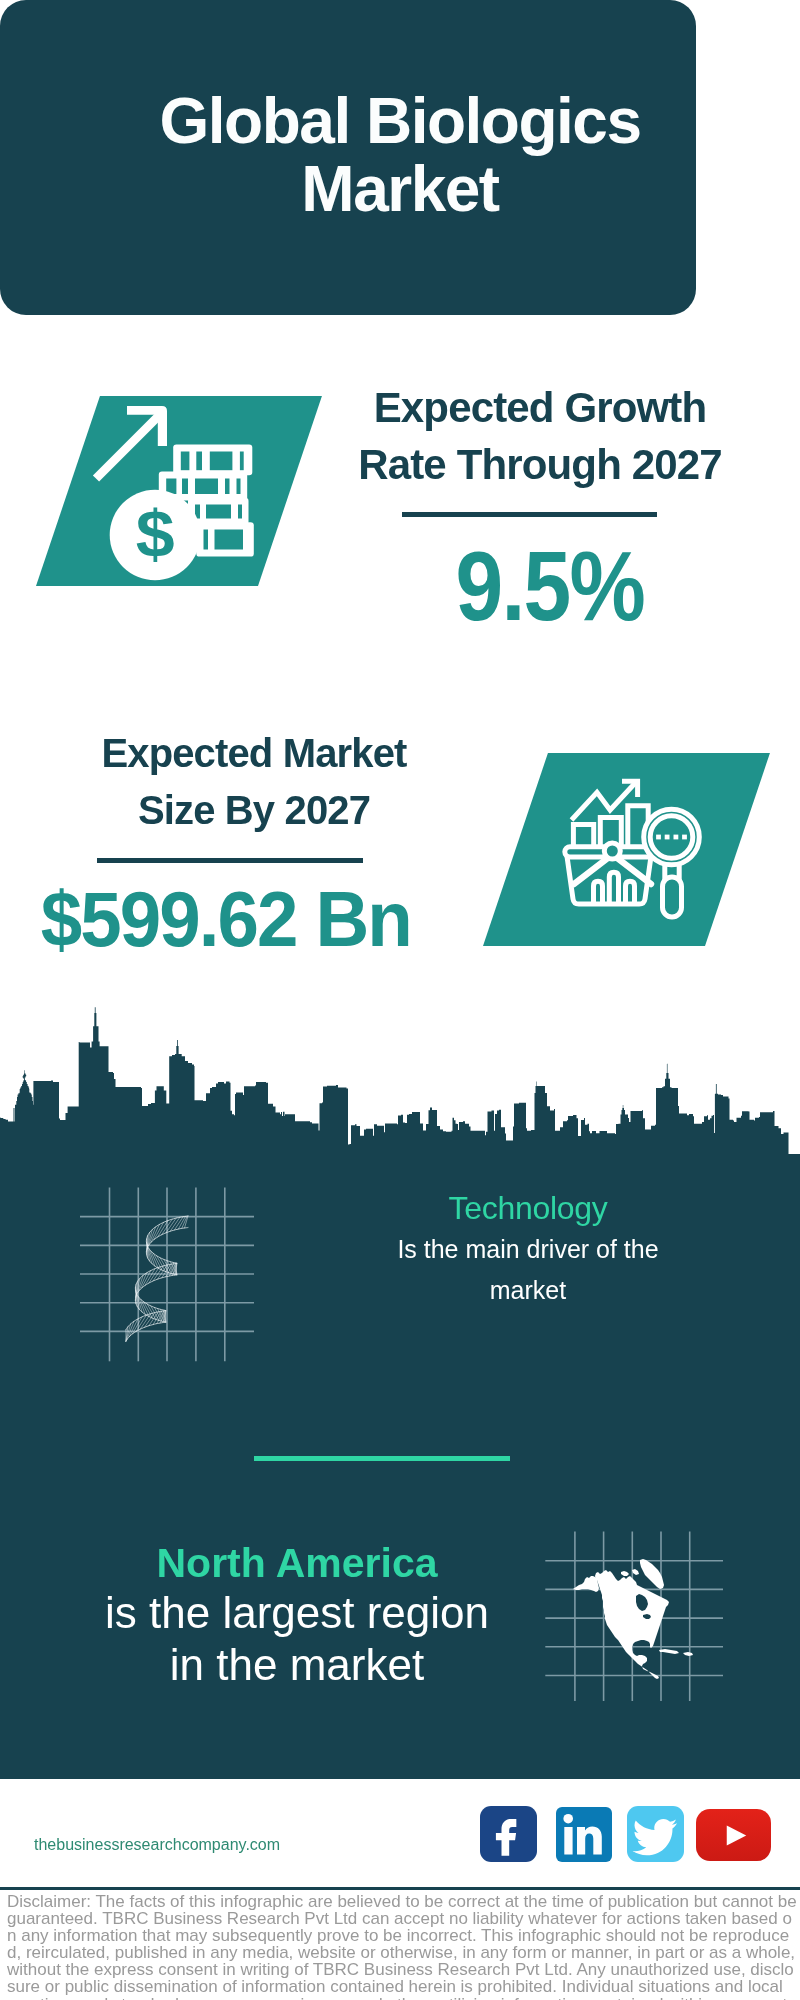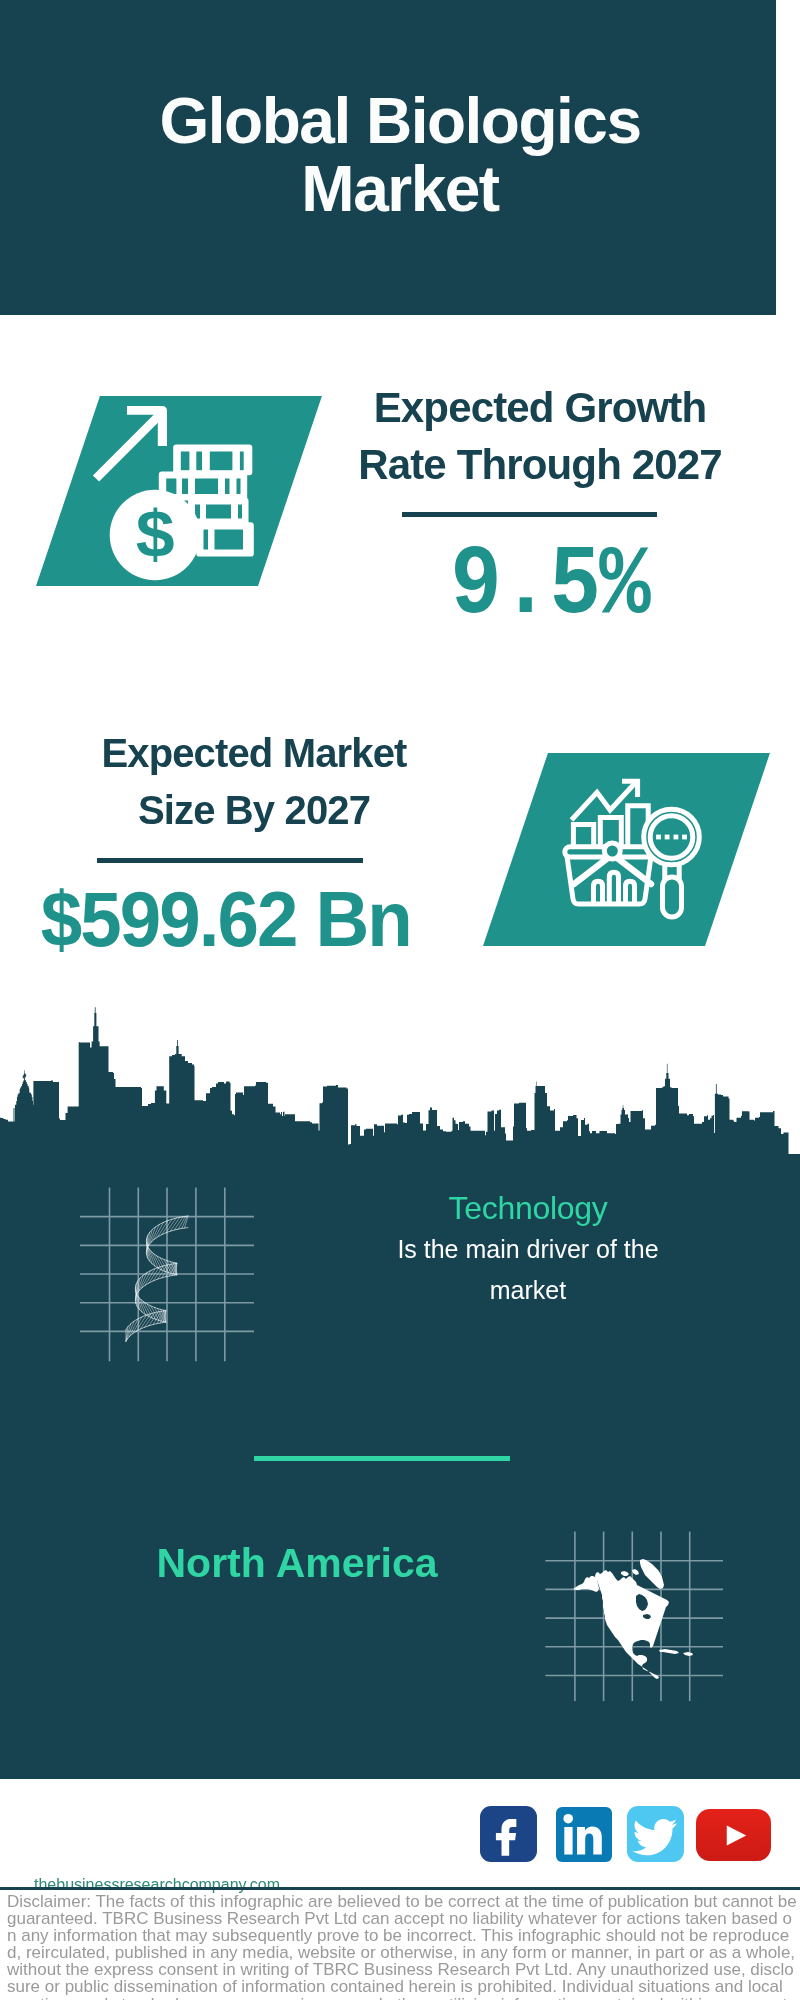--- a/index.html
+++ b/index.html
@@ -2,34 +2,34 @@
 <html><head>
 <meta charset="utf-8">
 <style>
   html,body{margin:0;padding:0;}
   body{width:800px;height:2000px;background:#ffffff;
        font-family:"Liberation Sans",sans-serif;overflow:hidden;
        -webkit-font-smoothing:antialiased;}
   .page{position:relative;width:800px;height:2000px;overflow:hidden;background:#fff;}
 
   
-  .header{position:absolute;left:0;top:0;width:776px;height:315px;background:#17424f;}
+  .header{position:absolute;left:0;top:0;width:696px;height:315px;background:#17424f;border-radius:26px;}
   .header-title{position:absolute;left:150px;top:87px;width:500px;text-align:center;
     color:#fbfdfd;font-size:64px;font-weight:bold;line-height:68px;letter-spacing:-1.5px;}
 
   
   .para{position:absolute;background:#1f928b;}
   .s1-shape{left:36px;top:396px;width:222px;height:190px;
       transform:skewX(-18.6deg);transform-origin:bottom left;}
   .s1-icon{position:absolute;left:88px;top:398px;width:180px;height:190px;overflow:visible;}
   .s1-title{position:absolute;left:330px;top:379px;width:420px;text-align:center;
      color:#17424f;font-size:42px;font-weight:bold;line-height:57px;letter-spacing:-0.85px;}
   .s1-rule{position:absolute;left:402px;top:512px;width:255px;height:5px;background:#17424f;}
   .s1-value{position:absolute;left:340px;top:538px;width:420px;text-align:center;
-     color:#1f928b;font-size:98px;font-weight:bold;line-height:96px;letter-spacing:-2px;white-space:nowrap;font-family:Liberation Mono, monospace;}
+     color:#1f928b;font-size:98px;font-weight:bold;line-height:96px;letter-spacing:-2px;white-space:nowrap;}
   .s1-value span{display:inline-block;transform:scaleX(0.875);transform-origin:center;}
 
   
   .s2-shape{left:483px;top:753px;width:222px;height:193px;
       transform:skewX(-18.6deg);transform-origin:bottom left;}
   .s2-icon{position:absolute;left:558px;top:772px;width:162px;height:152px;}
   .s2-title{position:absolute;left:44px;top:725px;width:420px;text-align:center;
      color:#17424f;font-size:40px;font-weight:bold;line-height:57px;letter-spacing:-0.85px;}
   .s2-rule{position:absolute;left:97px;top:858px;width:266px;height:5px;background:#17424f;}
   .s2-value{position:absolute;left:32px;top:881px;width:440px;text-align:left;
@@ -50,21 +50,21 @@
 
   .reg-text{position:absolute;left:57px;top:1539px;width:480px;text-align:center;}
   .reg-head{color:#2fd6a4;font-size:41px;font-weight:bold;line-height:48px;letter-spacing:0px;}
   .reg-sub{color:#ffffff;font-size:44px;line-height:52px;letter-spacing:0px;}
   .reg-grid{position:absolute;left:545px;top:1528px;width:190px;height:180px;}
   .map-svg{position:absolute;left:560px;top:1528px;width:180px;height:170px;}
 
   
   .foot{position:absolute;left:0;top:1887px;width:800px;height:3px;background:#17424f;}
   .src1{position:absolute;left:34px;top:1815px;color:#2e8a72;font-size:16px;line-height:20px;white-space:nowrap;}
-  .src2{position:absolute;left:34px;top:1835px;color:#2e8a72;font-size:16px;line-height:20px;white-space:nowrap;margin-top:40px;}
+  .src2{position:absolute;left:34px;top:1835px;color:#2e8a72;font-size:16px;line-height:20px;white-space:nowrap;}
   .soc{position:absolute;top:1806px;width:57px;height:56px;border-radius:10px;overflow:hidden;}
   .soc svg{width:100%;height:100%;display:block;}
   .soc-fb{left:480px;background:#1b4586;border-radius:11px;}
   .soc-li{left:556px;top:1807px;width:56px;height:55px;background:#0a7ab5;border-radius:6px;}
   .soc-tw{left:627px;top:1806px;width:57px;height:56px;background:#4ec8f0;border-radius:11px;}
   .soc-yt{left:696px;top:1809px;width:75px;height:52px;border-radius:14px;
      background:linear-gradient(180deg,#e32219 0%,#cc1a14 100%);}
   .disc-txt{position:absolute;left:7px;top:1893px;width:790px;color:#9a9a9a;
      font-size:17px;line-height:17.1px;text-align:left;word-break:break-all;}
 </style>
@@ -220,20 +220,24 @@
         <path d="M99.0,122.0 105.0,121.0 111.0,122.0 117.0,123.0 119.0,125.0 115.0,126.0 109.0,125.0 103.0,124.0 100.0,124.0 Z"></path>
         <path d="M123.0,125.0 128.0,124.0 132.0,125.0 133.0,127.0 129.0,128.0 125.0,127.0 Z"></path>
       </g>
       <g fill="#17424f">
         <path d="M76.0,68.0 79.0,66.0 82.0,67.0 85.0,69.0 87.0,72.0 88.0,76.0 87.0,79.0 85.0,82.0 82.0,83.0 79.0,81.0 77.0,78.0 76.0,74.0 76.0,71.0 Z"></path>
         <path d="M83.0,87.0 87.0,86.0 90.0,87.0 91.0,89.0 89.0,91.0 86.0,91.0 83.0,89.0 Z"></path>
       </g>
     </svg>
   <div class="reg-text">
     <div class="reg-head">North America</div>
+    <div class="reg-sub">
+      <div>is the largest region</div>
+      <div>in the market</div>
+    </div>
   </div>
 
   <div class="src2">thebusinessresearchcompany.com</div>
 
   <div class="soc soc-fb">
     <svg viewBox="0 0 40 40">
         <path fill="#ffffff" d="M25.6,9.2 L25.6,15.0 L22.6,15.0 C21.2,15.0 20.5,15.8 20.5,17.1 L20.5,19.2 L25.4,19.2 L24.7,24.4 L20.5,24.4 L20.5,35.5 L15.0,35.5 L15.0,24.4 L11.0,24.4 L11.0,19.2 L15.0,19.2 L15.0,16.4 C15.0,12.2 17.6,9.2 21.9,9.2 Z"></path>
       </svg>
   </div>
   <div class="soc soc-li">

